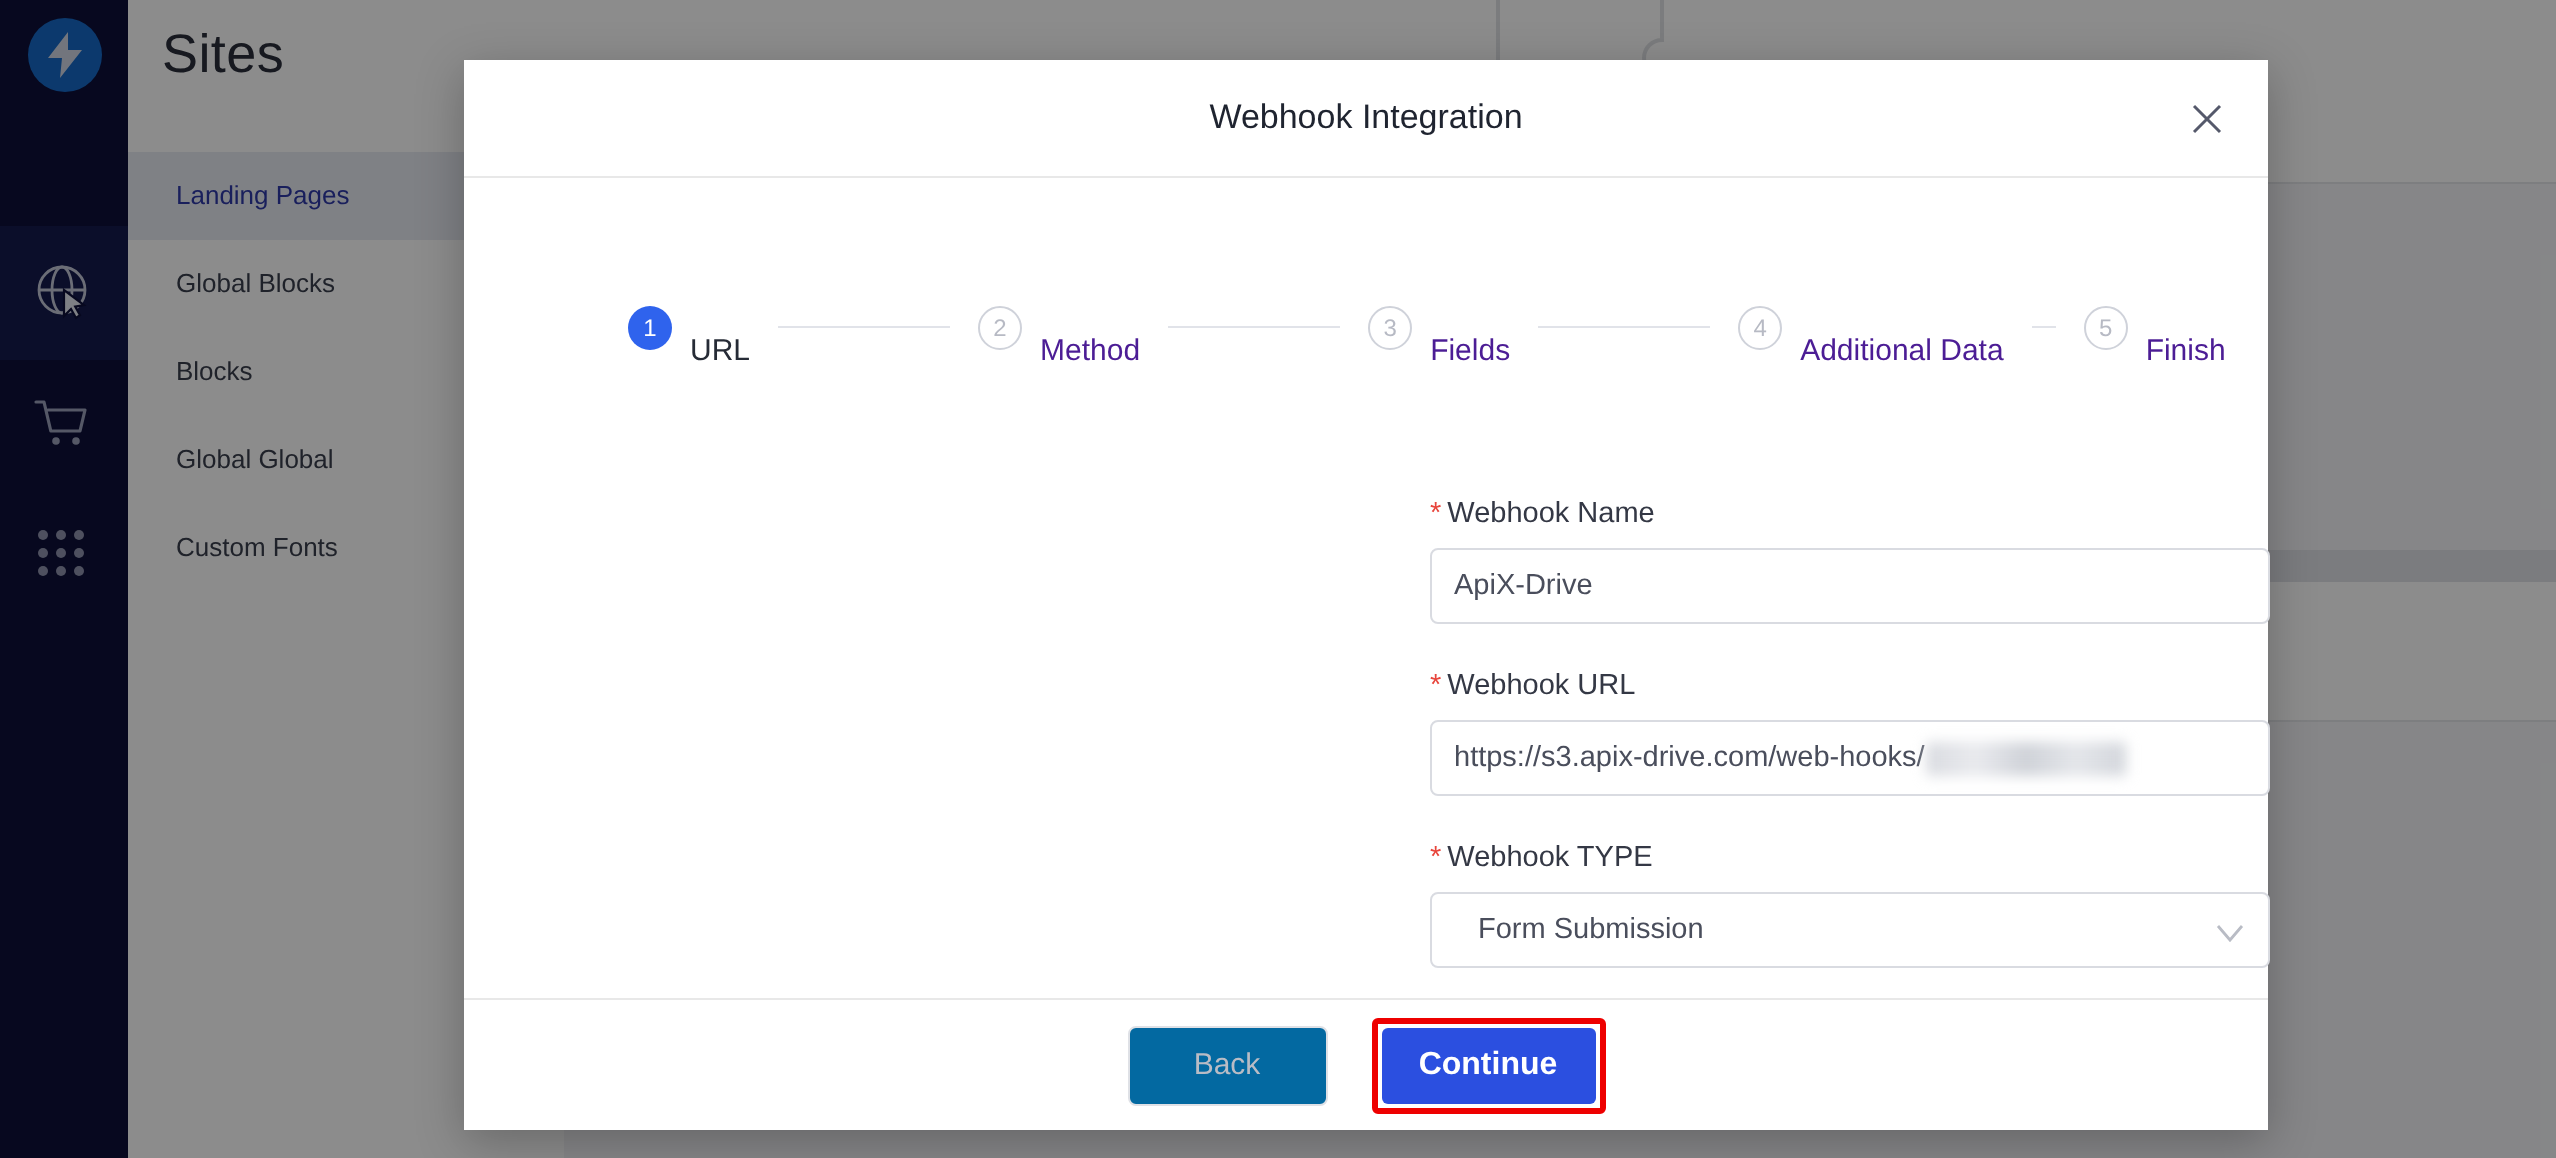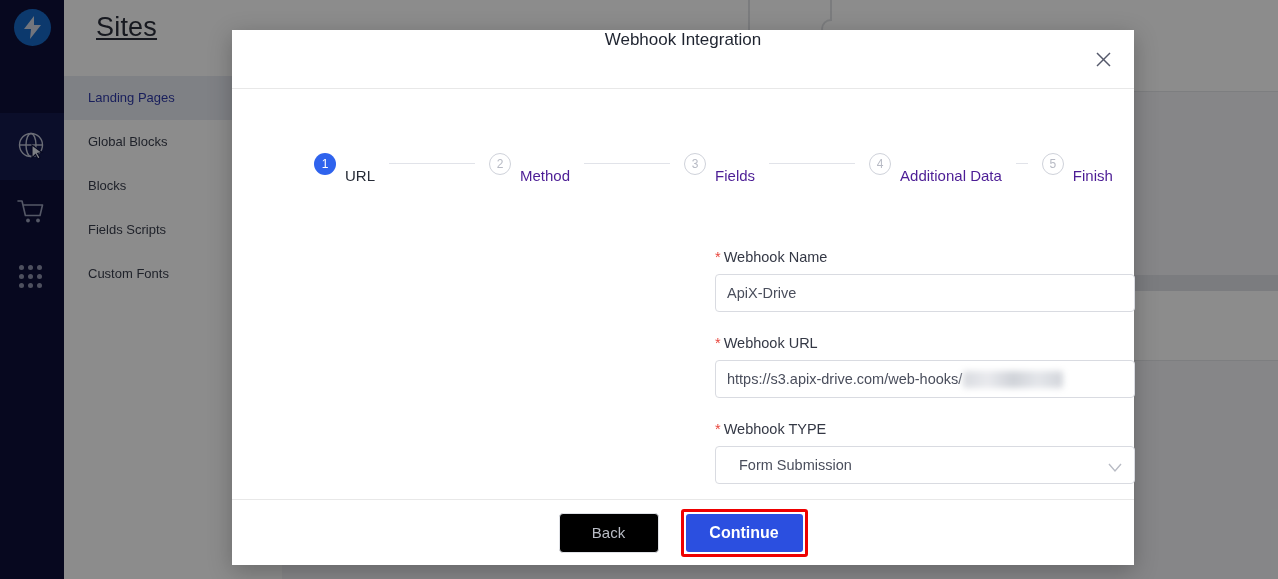--- a/index.html
+++ b/index.html
@@ -34,22 +34,22 @@
     position: absolute; left: 19px; top: 18px;
     display: grid; grid-template-columns: repeat(3, 9px); grid-template-rows: repeat(3, 9px);
   }
   .dots-grid i { width: 5px; height: 5px; border-radius: 50%; background: #8f93ad; display: block; }
 
   .sidebar {
     position: absolute; left: 64px; top: 0; width: 218px; height: 579px;
     background: #ffffff;
   }
   .sidebar-title {
-    position: absolute; left: 32px; top: 12px;
-    font-size: 27px; color: #2b2f3b; letter-spacing: .2px; text-decoration: underline;
+    position: absolute; left: 17px; top: 12px;
+    font-size: 27px; color: #2b2f3b; letter-spacing: .2px;
   }
   .side-item {
     position: absolute; left: 0; width: 218px; height: 44px;
     font-size: 13px; color: #3a3f4d;
     padding-left: 24px; line-height: 44px; white-space: nowrap;
   }
   .side-item.active { background: #e8ebf2; color: #2f3aa8; }
 
   .content-area {
     position: absolute; left: 282px; top: 0; right: 0; bottom: 0;
@@ -72,21 +72,21 @@
   .modal {
     position: absolute; left: 232px; top: 30px;
     width: 902px; height: 535px;
     background: #ffffff;
     box-shadow: 0 6px 22px rgba(0,0,0,.25);
     display: flex; flex-direction: column;
   }
   .modal-head {
     position: relative; height: 59px; flex: none;
     border-bottom: 1px solid #e8e8e8;
-    display: flex; align-items: flex-start; justify-content: center;
+    display: flex; align-items: center; justify-content: center;
   }
   .modal-title { font-size: 17px; color: #1f2430; font-weight: 400; }
   .modal-close {
     position: absolute; right: 16px; top: 50%; transform: translateY(-50%);
     width: 30px; height: 30px; display: flex; align-items: center; justify-content: center;
     color: #55596b; cursor: pointer;
   }
 
   .modal-body { flex: 1 1 auto; position: relative; }
 
@@ -130,28 +130,28 @@
     filter: blur(3.2px); border-radius: 2px; margin-left: 1px; vertical-align: -3px;
   }
 
   
   .modal-foot {
     height: 66px; flex: none; border-top: 1px solid #e8e8e8;
     display: flex; align-items: center; justify-content: center; gap: 22px;
   }
   .btn-back {
     width: 100px; height: 40px; border: 1px solid #dfe1e6; border-radius: 4px;
-    background: #000000; color: #b9bcc5; font-size: 15px;
+    background: #0369a1; color: #b9bcc5; font-size: 15px;
     display: flex; align-items: center; justify-content: center;
   }
   .continue-wrap {
     border: 3px solid #ee0000; border-radius: 3px; padding: 2px; background: #fff;
   }
   .btn-continue {
-    width: 117px; height: 38px; border: none; border-radius: 3px;
+    width: 107px; height: 38px; border: none; border-radius: 3px;
     background: #2b4fe0; color: #ffffff; font-size: 16px; font-weight: bold;
     display: flex; align-items: center; justify-content: center; cursor: pointer;
   }
 </style>
 </head>
 <body>
 
 <div id="app">
 
   <div class="bg-layer">
@@ -193,21 +193,21 @@
             <i></i>
         </span>
       </div>
     </div>
 
     <div class="sidebar">
       <div class="sidebar-title">Sites</div>
       <div class="side-item active" style="top:76px">Landing Pages</div>
       <div class="side-item" style="top:120px">Global Blocks</div>
       <div class="side-item" style="top:164px">Blocks</div>
-      <div class="side-item" style="top:208px">Fields Scripts</div>
+      <div class="side-item" style="top:208px">Global Global</div>
       <div class="side-item" style="top:252px">Custom Fonts</div>
     </div>
 
     <div class="content-area">
       <div class="card-strip" style="top:0px; height:92px;">
         <svg class="puzzle" width="110" height="74" viewBox="0 0 110 74" aria-hidden="true">
           <path d="M4 4 H36 a9 9 0 0 1 18 0 H86 V34 a9 9 0 0 0 0 18 V70 H54 a9 9 0 0 0-18 0 H4 Z" fill="none" stroke="#c9ccd2" stroke-width="2"></path>
         </svg>
       </div>
       <div class="band-dark" style="top:275px; height:16px;"></div>

